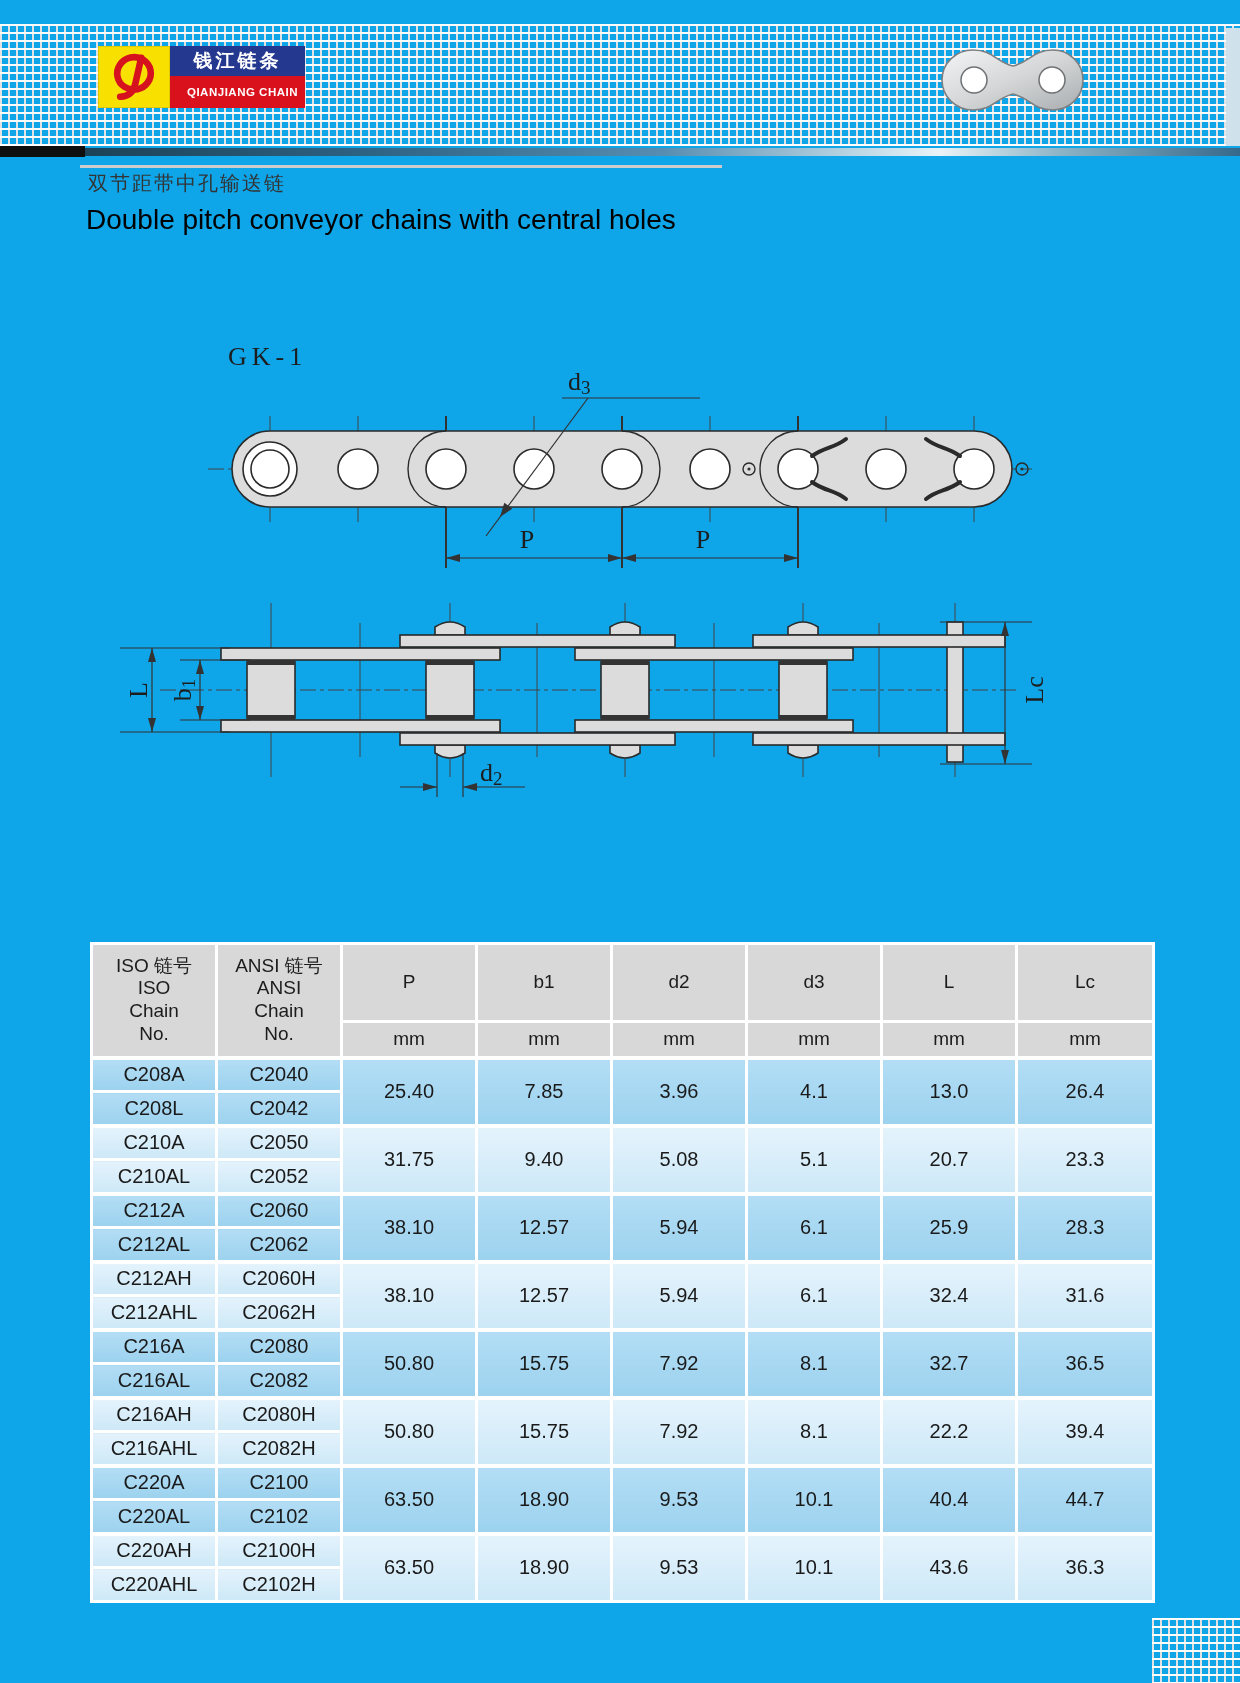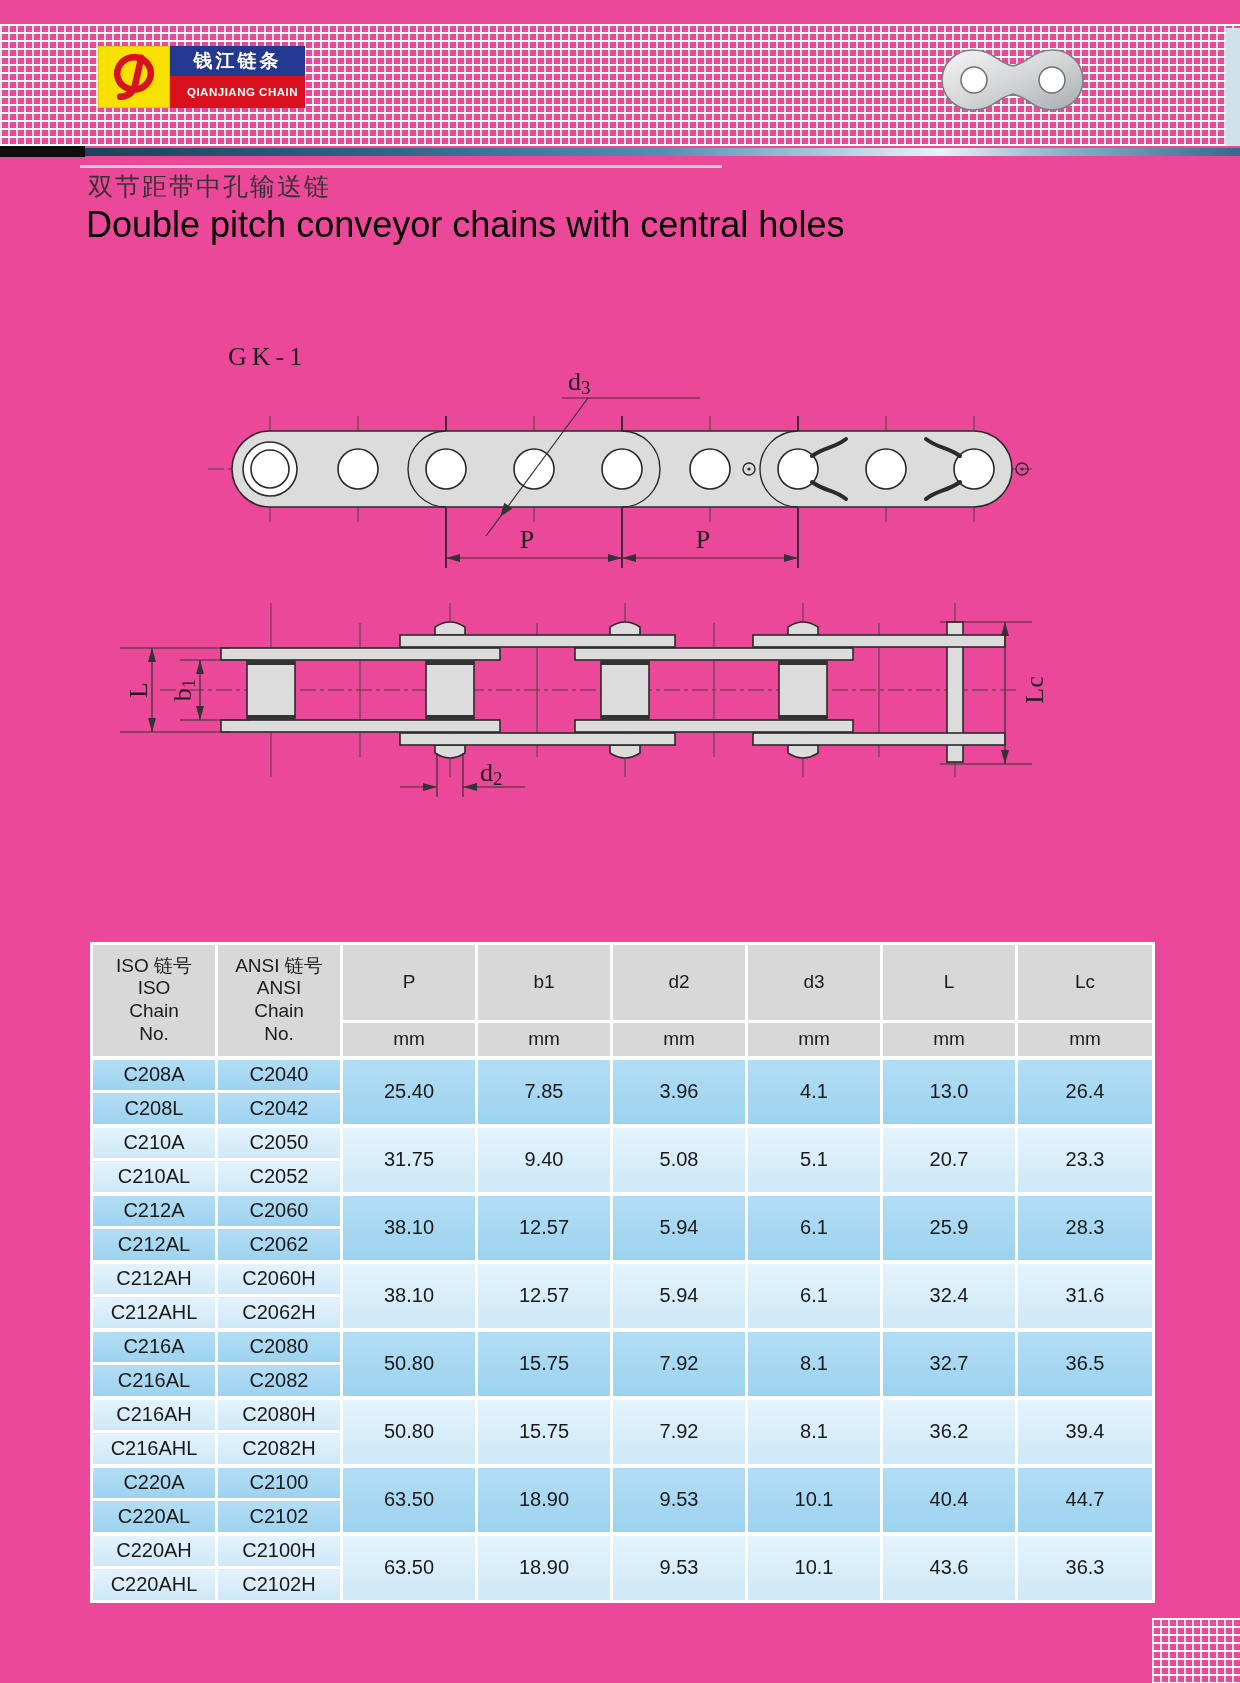--- a/index.html
+++ b/index.html
@@ -1,16 +1,16 @@
 <!DOCTYPE html>
 <html><head>
 <meta charset="utf-8">
 <style>
   html,body{margin:0;padding:0;background:#ffffff;}
-  .page{position:relative;width:1240px;height:1683px;background:#ec4899;overflow:hidden;
+  .page{position:relative;width:1240px;height:1683px;background:#0ea5e9;overflow:hidden;
         font-family:"Liberation Sans",sans-serif;color:#222;}
 
   
   .dots{position:absolute;
     background-image:
       repeating-linear-gradient(to bottom,#fff 0 2px, rgba(0,0,0,0) 2px 8px),
       repeating-linear-gradient(to right,#e2e2e5 0 2px, rgba(0,0,0,0) 2px 8px);}
   .dots-top{left:0;top:24px;width:1240px;height:122px;}
   .dots-br{left:1152px;top:1618px;width:88px;height:65px;}
 
@@ -27,23 +27,23 @@
 
   .chain-plate{position:absolute;left:938px;top:46px;}
 
   
   .rule-black{position:absolute;left:0;top:146px;width:85px;height:11px;background:#0e0e0e;}
   .rule-blue{position:absolute;left:85px;top:148px;width:1155px;height:8px;
      background:linear-gradient(90deg,#1c4257 0%,#2e6384 25%,#568db0 50%,#cfe4ee 70%,#e9f3f7 74%,#8fb6c8 84%,#35688a 100%);}
   .rule-gray{position:absolute;left:80px;top:165px;width:642px;height:3px;background:#cccccc;}
 
   .title-cn{position:absolute;left:88px;top:170px;margin:0;font-family:"DejaVu Serif","DejaVu Sans",serif;
-            font-size:25px;font-weight:normal;letter-spacing:2px;color:#333;}
+            font-size:20px;font-weight:normal;letter-spacing:2px;color:#333;}
   .title-en{position:absolute;left:86px;top:204px;margin:0;font-family:"Liberation Sans",sans-serif;
-            font-size:36px;font-weight:normal;color:#000;}
+            font-size:28px;font-weight:normal;color:#000;}
 
   .drawing-top{position:absolute;left:100px;top:310px;}
   .drawing-side{position:absolute;left:100px;top:565px;}
   .drw{stroke:#2a2a2a;fill:none;stroke-width:1.4;}
   .plate{fill:#dcdcdc;stroke:#2a2a2a;stroke-width:1.6;}
   .hole{fill:#ffffff;stroke:#2a2a2a;stroke-width:1.6;}
   .cl{stroke:#444;stroke-width:1;fill:none;stroke-dasharray:16 4 4 4;}
   .tick{stroke:#444;stroke-width:1;fill:none;}
   .tickb{stroke:#333;stroke-width:2;fill:none;}
   .dim{stroke:#333;stroke-width:1.2;fill:none;}
@@ -348,21 +348,21 @@
           <td>C216AL</td>
           <td>C2082</td>
         </tr>
         <tr class="g-light group-start">
           <td>C216AH</td>
           <td>C2080H</td>
           <td rowspan="2">50.80</td>
           <td rowspan="2">15.75</td>
           <td rowspan="2">7.92</td>
           <td rowspan="2">8.1</td>
-          <td rowspan="2">36.2</td>
+          <td rowspan="2">22.2</td>
           <td rowspan="2">39.4</td>
         </tr>
         <tr class="g-light">
           <td>C216AHL</td>
           <td>C2082H</td>
         </tr>
         <tr class="g-dark group-start">
           <td>C220A</td>
           <td>C2100</td>
           <td rowspan="2">63.50</td>

